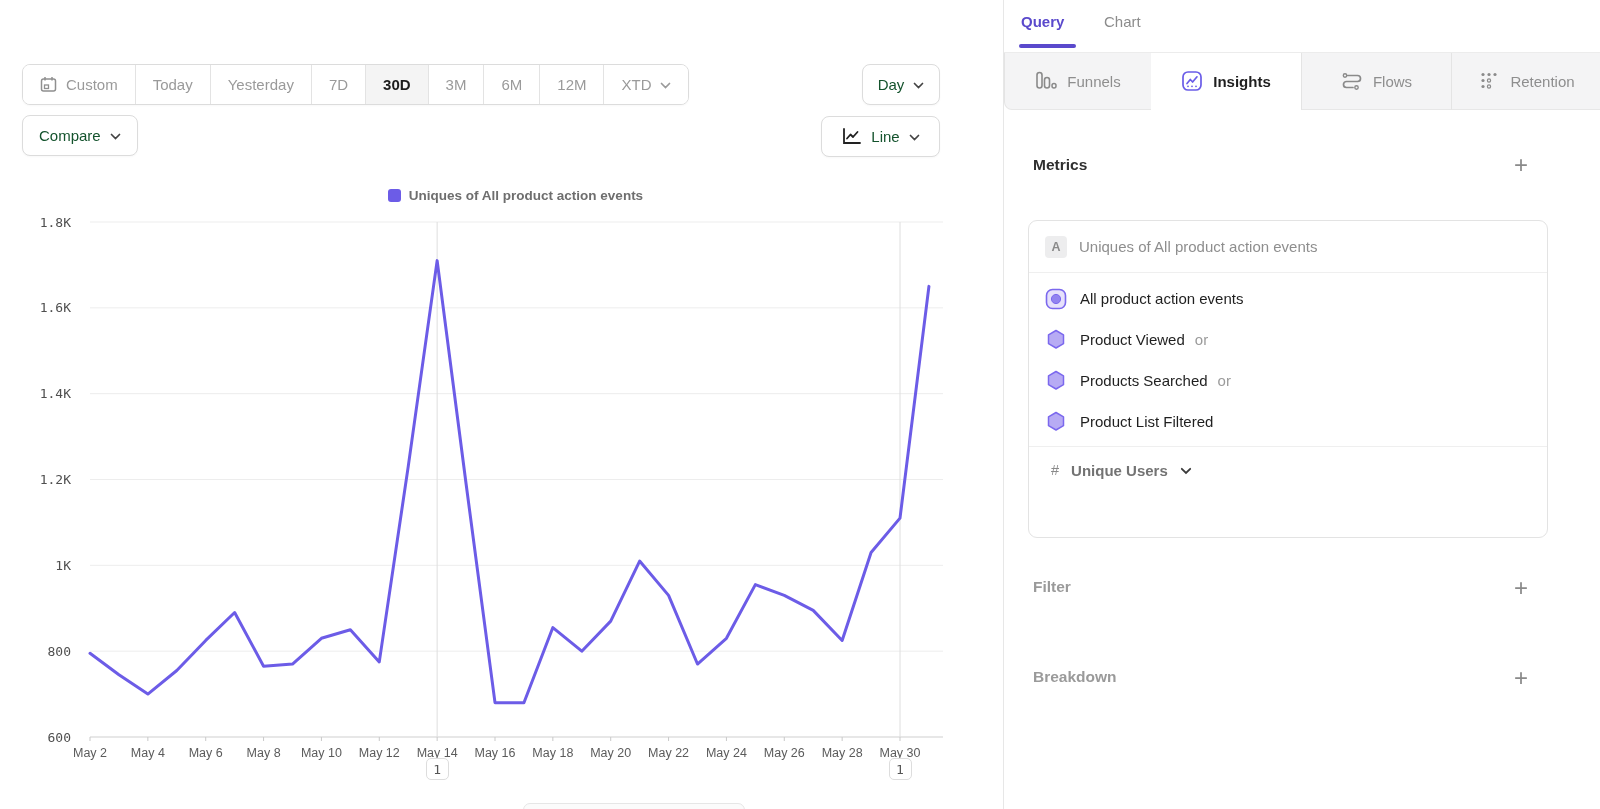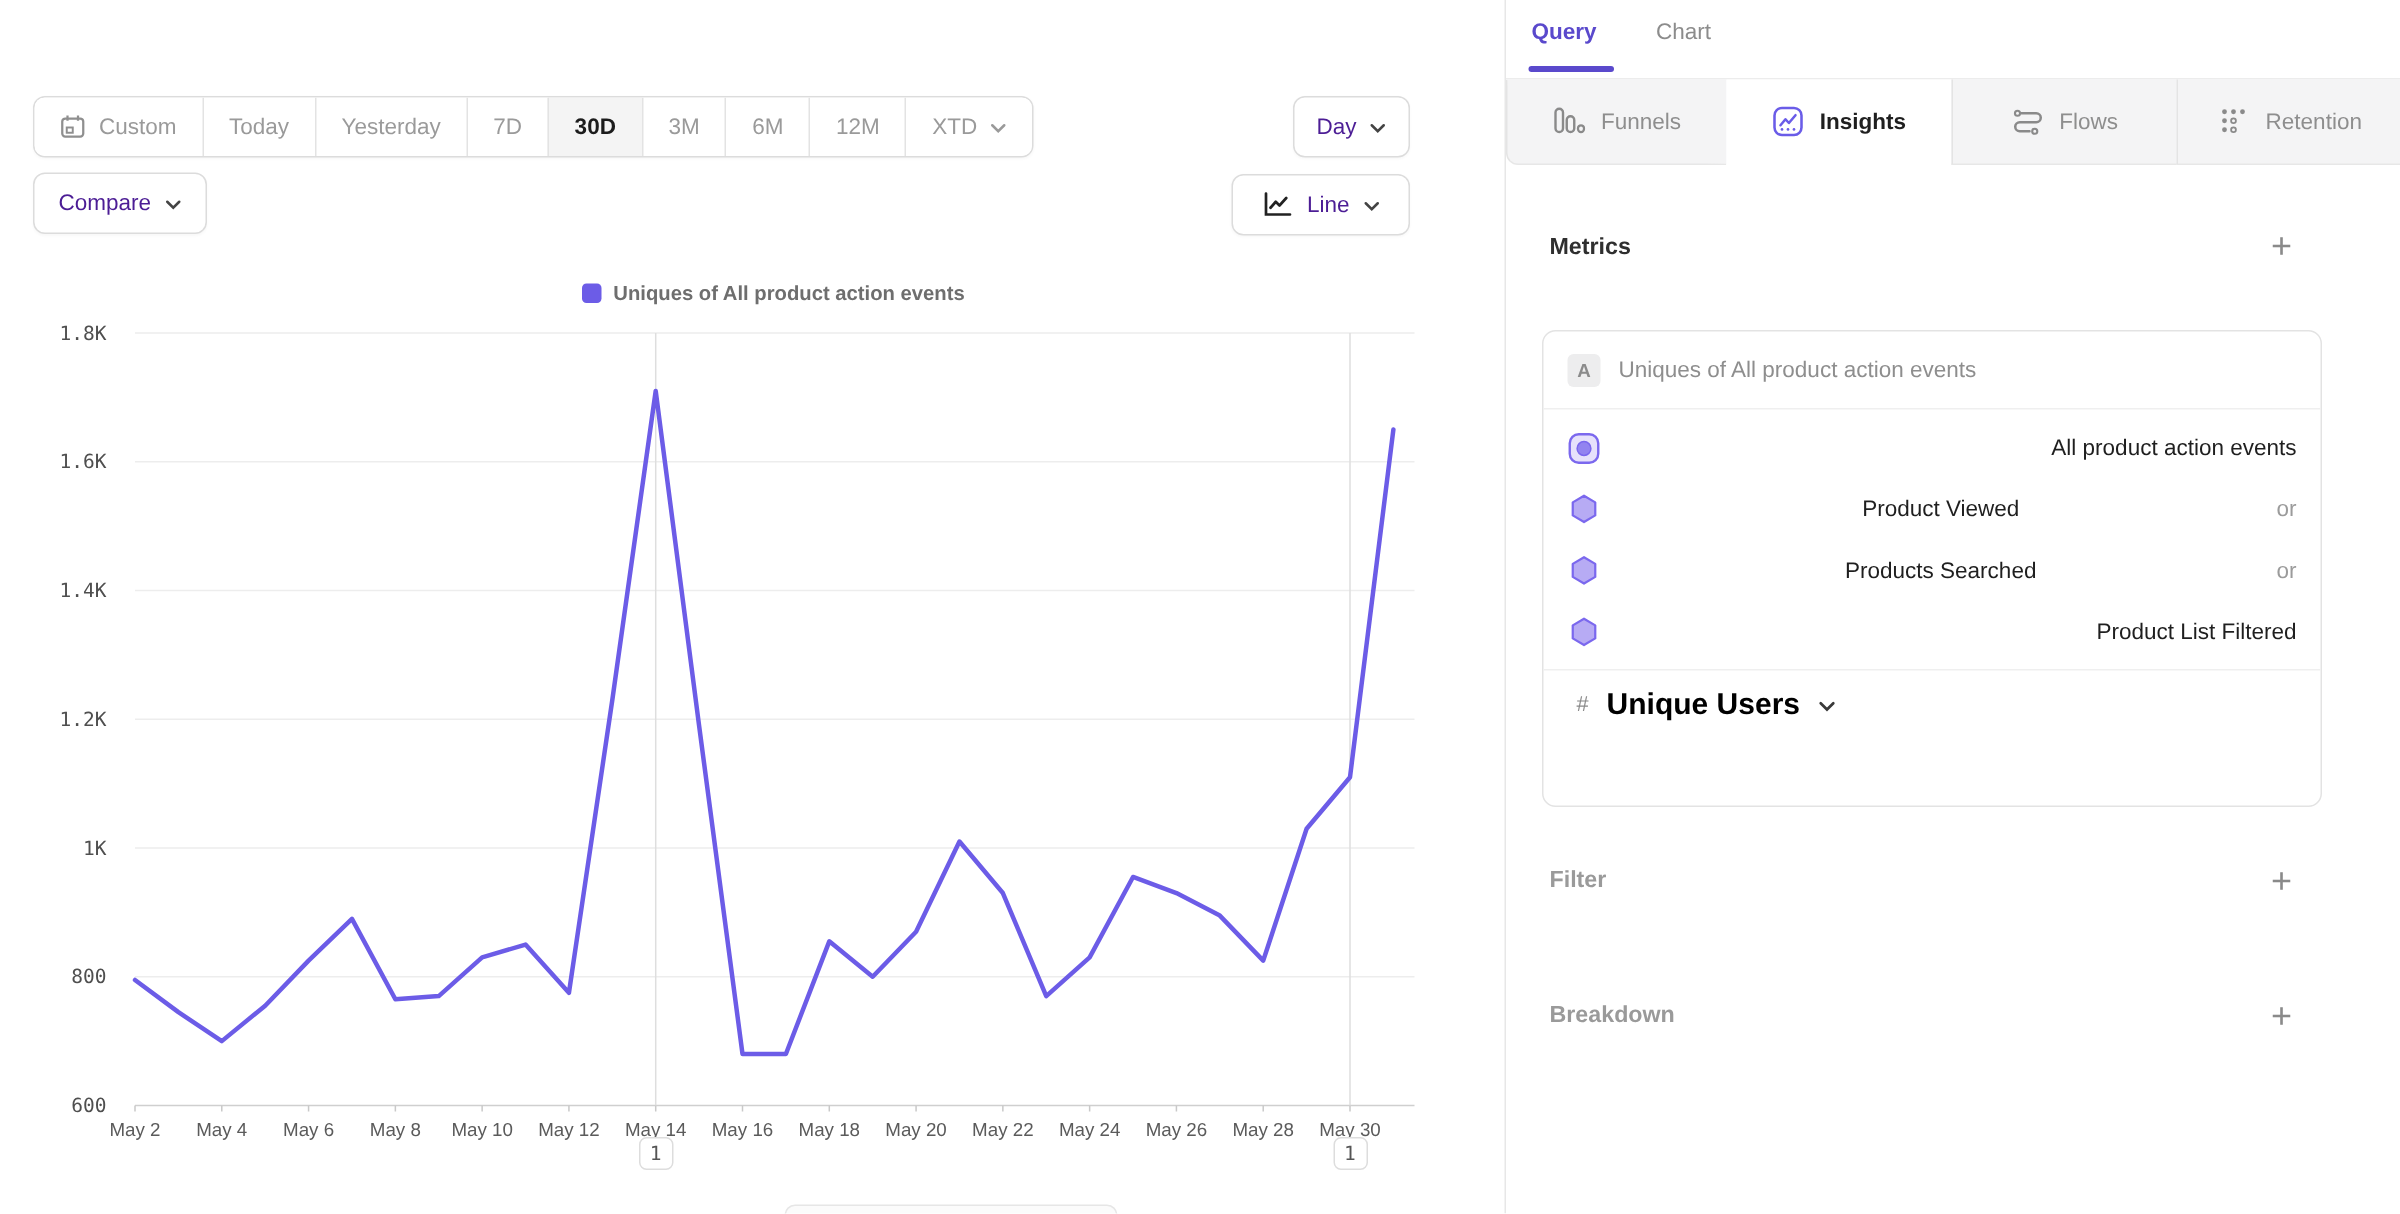--- a/index.html
+++ b/index.html
@@ -11,21 +11,21 @@
   .range-group { position:absolute; left:22px; top:64px; height:41px; display:flex;
                  border:1px solid #dcdcdc; border-radius:8px; background:#fff; overflow:hidden;
                  box-shadow:0 1px 2px rgba(0,0,0,.03); }
   .seg { display:flex; align-items:center; justify-content:center; gap:9px; padding:0 17px;
          font-size:15px; color:#9a9a9a; border-left:1px solid #e3e3e3; cursor:pointer;
          white-space:nowrap; background:#fff; }
   .seg:first-child { border-left:none; }
   .seg.active { background:#f4f4f4; color:#1c1c1c; font-weight:700;justify-content:center; }
   .btn { position:absolute; display:flex; align-items:center; justify-content:center; gap:9px;
          height:41px; border:1px solid #dcdcdc; border-radius:8px; background:#fff;
-         font-size:15px; color:#4c1d95; font-weight:500; cursor:pointer;
+         font-size:15px; color:#14532d; font-weight:500; cursor:pointer;
          box-shadow:0 1px 2px rgba(0,0,0,.03); padding:0 16px; }
   .btn-day { left:862px; top:64px; width:78px; }
   .btn-compare { left:22px; top:115px; }
   .btn-line { left:821px; top:116px; width:119px; }
   .chev { color:#555; display:inline-flex; margin-top:2px; }
 
   
   .chart-wrap { position:absolute; left:0; top:185px; width:985px; height:624px; }
   .legend { position:absolute; left:90px; top:3px; width:851px; display:flex;
             align-items:center; justify-content:center; gap:8px; }
@@ -64,28 +64,28 @@
               justify-content:center; color:#8a8a8a; font-size:24px; font-weight:300; cursor:pointer;
               line-height:1; }
   .metric-card { position:absolute; left:24px; top:220px; width:520px; height:318px;
                  border:1px solid #e3e3e3; border-radius:9px; background:#fff; overflow:hidden; }
   .card-head { height:52px; display:flex; align-items:center; gap:12px; padding:0 16px 0 16px;
                border-bottom:1px solid #efefef; }
   .series-badge { width:22px; height:22px; border-radius:4px; background:#ededee; color:#8b8b8b;
                   font-size:12.5px; font-weight:700; display:flex; align-items:center; justify-content:center; }
   .card-head-title { font-size:15px; color:#8e8e8e; }
   .event-rows { padding:5px 0 2px 0; }
-  .event-row { height:41px; display:flex; align-items:center; gap:13px; padding:0 16px; cursor:pointer;justify-content:space-between; }
+  .event-row { height:41px; display:flex; align-items:center; gap:13px; padding:0 16px; cursor:pointer; }
   .event-name { font-size:15px; font-weight:500; color:#1f1f1f; }
   .event-suffix { font-size:15px; color:#9b9b9b; margin-left:-3px; }
   .add-event .event-name { color:#9b9b9b; font-weight:400; }
   .card-divider { height:1px; background:#efefef; margin:2px 0 0 0; }
   .measure-row { height:46px; display:flex; align-items:center; gap:12px; padding:0 22px; cursor:pointer; }
   .hash { color:#8a8a8a; font-size:14.5px; font-weight:500; }
-  .measure-label { font-size:20px; font-weight:700; color:#000000; }
+  .measure-label { font-size:15px; font-weight:700; color:#737373; }
   .panel-row-title { position:absolute; font-size:15.5px; font-weight:700; color:#9a9a9a; }
 
   .icon22 { width:22px; height:22px; flex:0 0 22px; display:flex; align-items:center; justify-content:center; }
 </style>
 </head>
 <body>
 
 <div class="stage">
 
   <div class="range-group">

